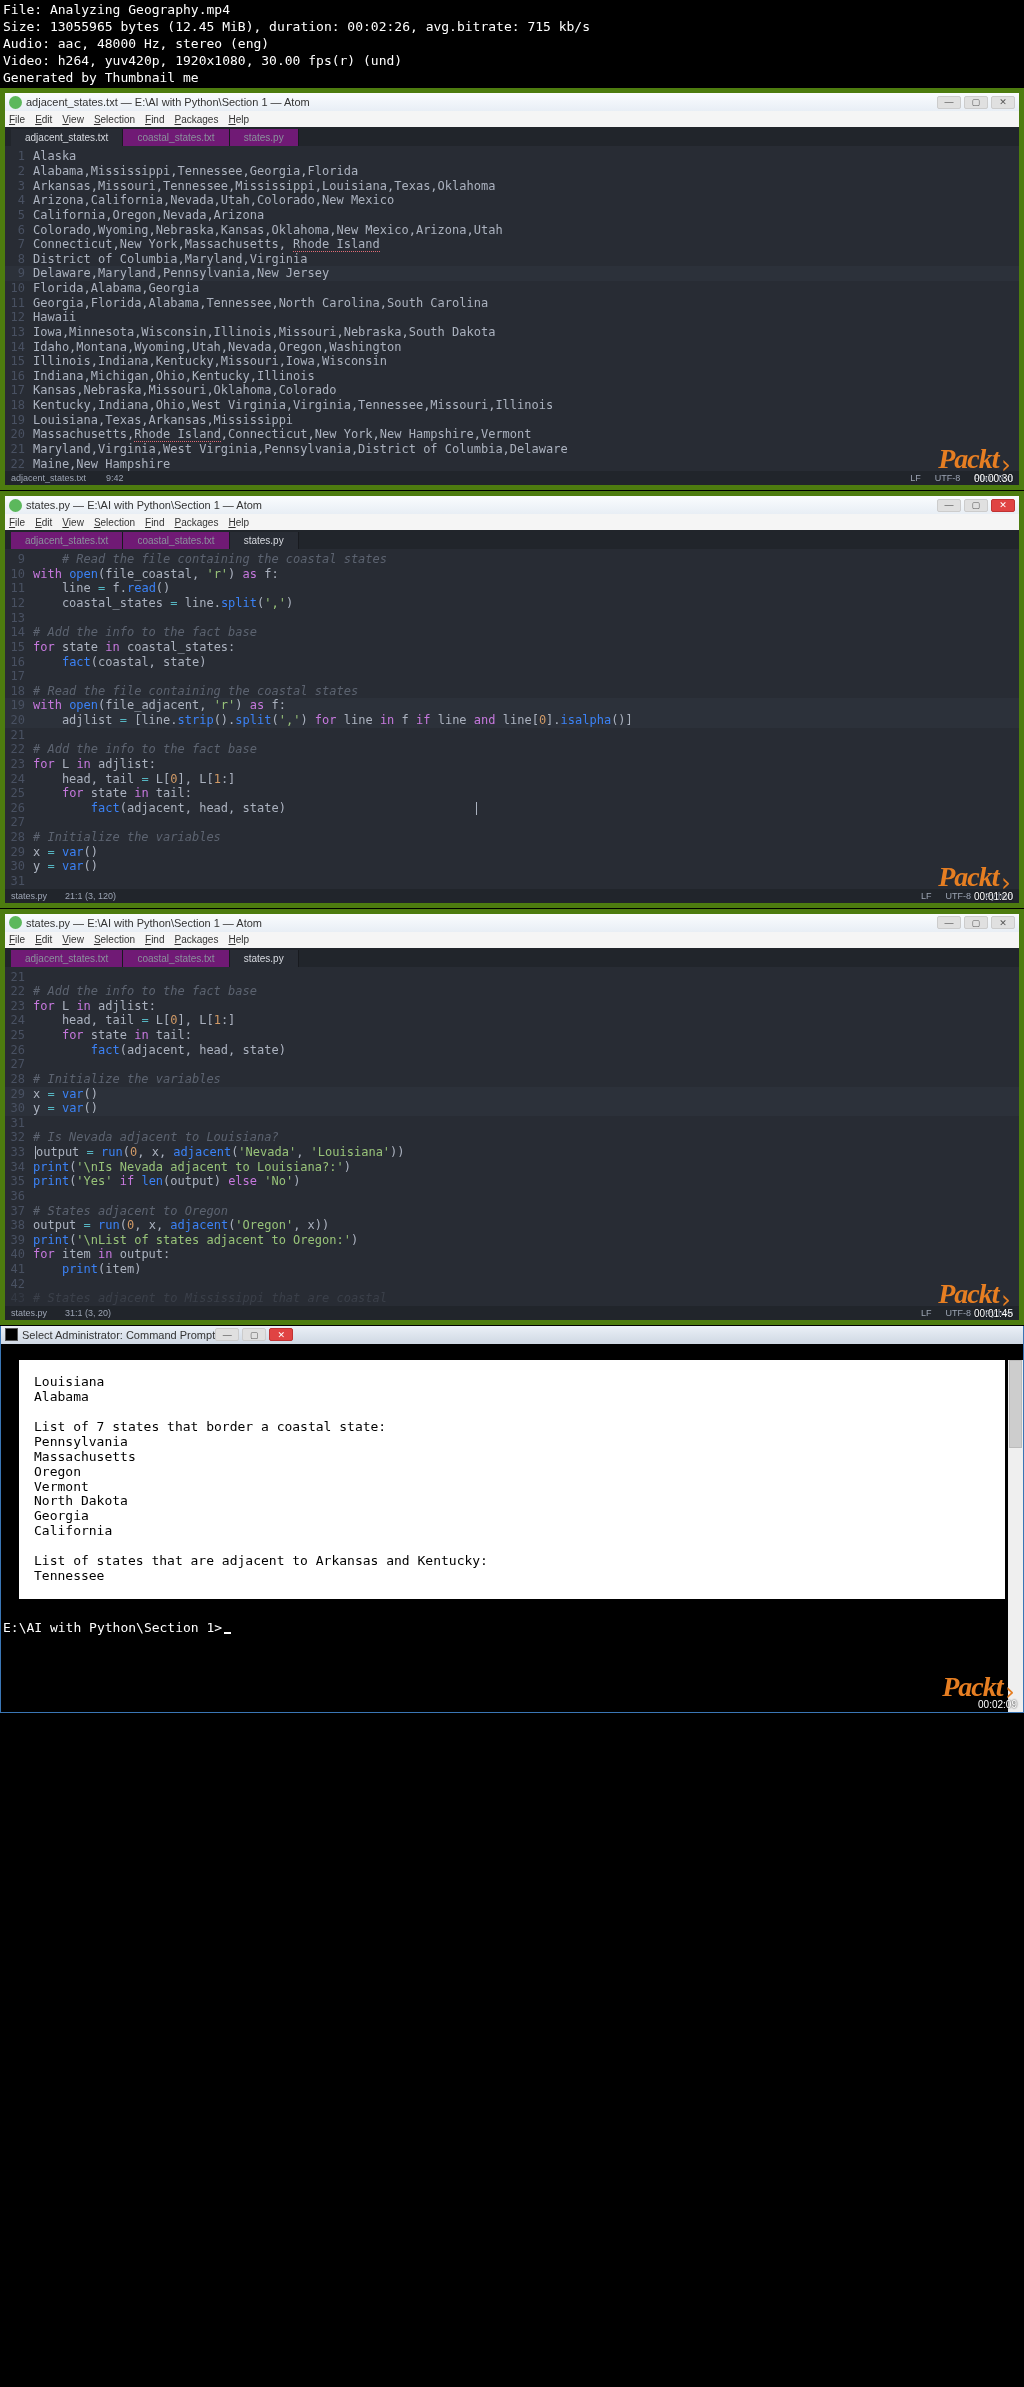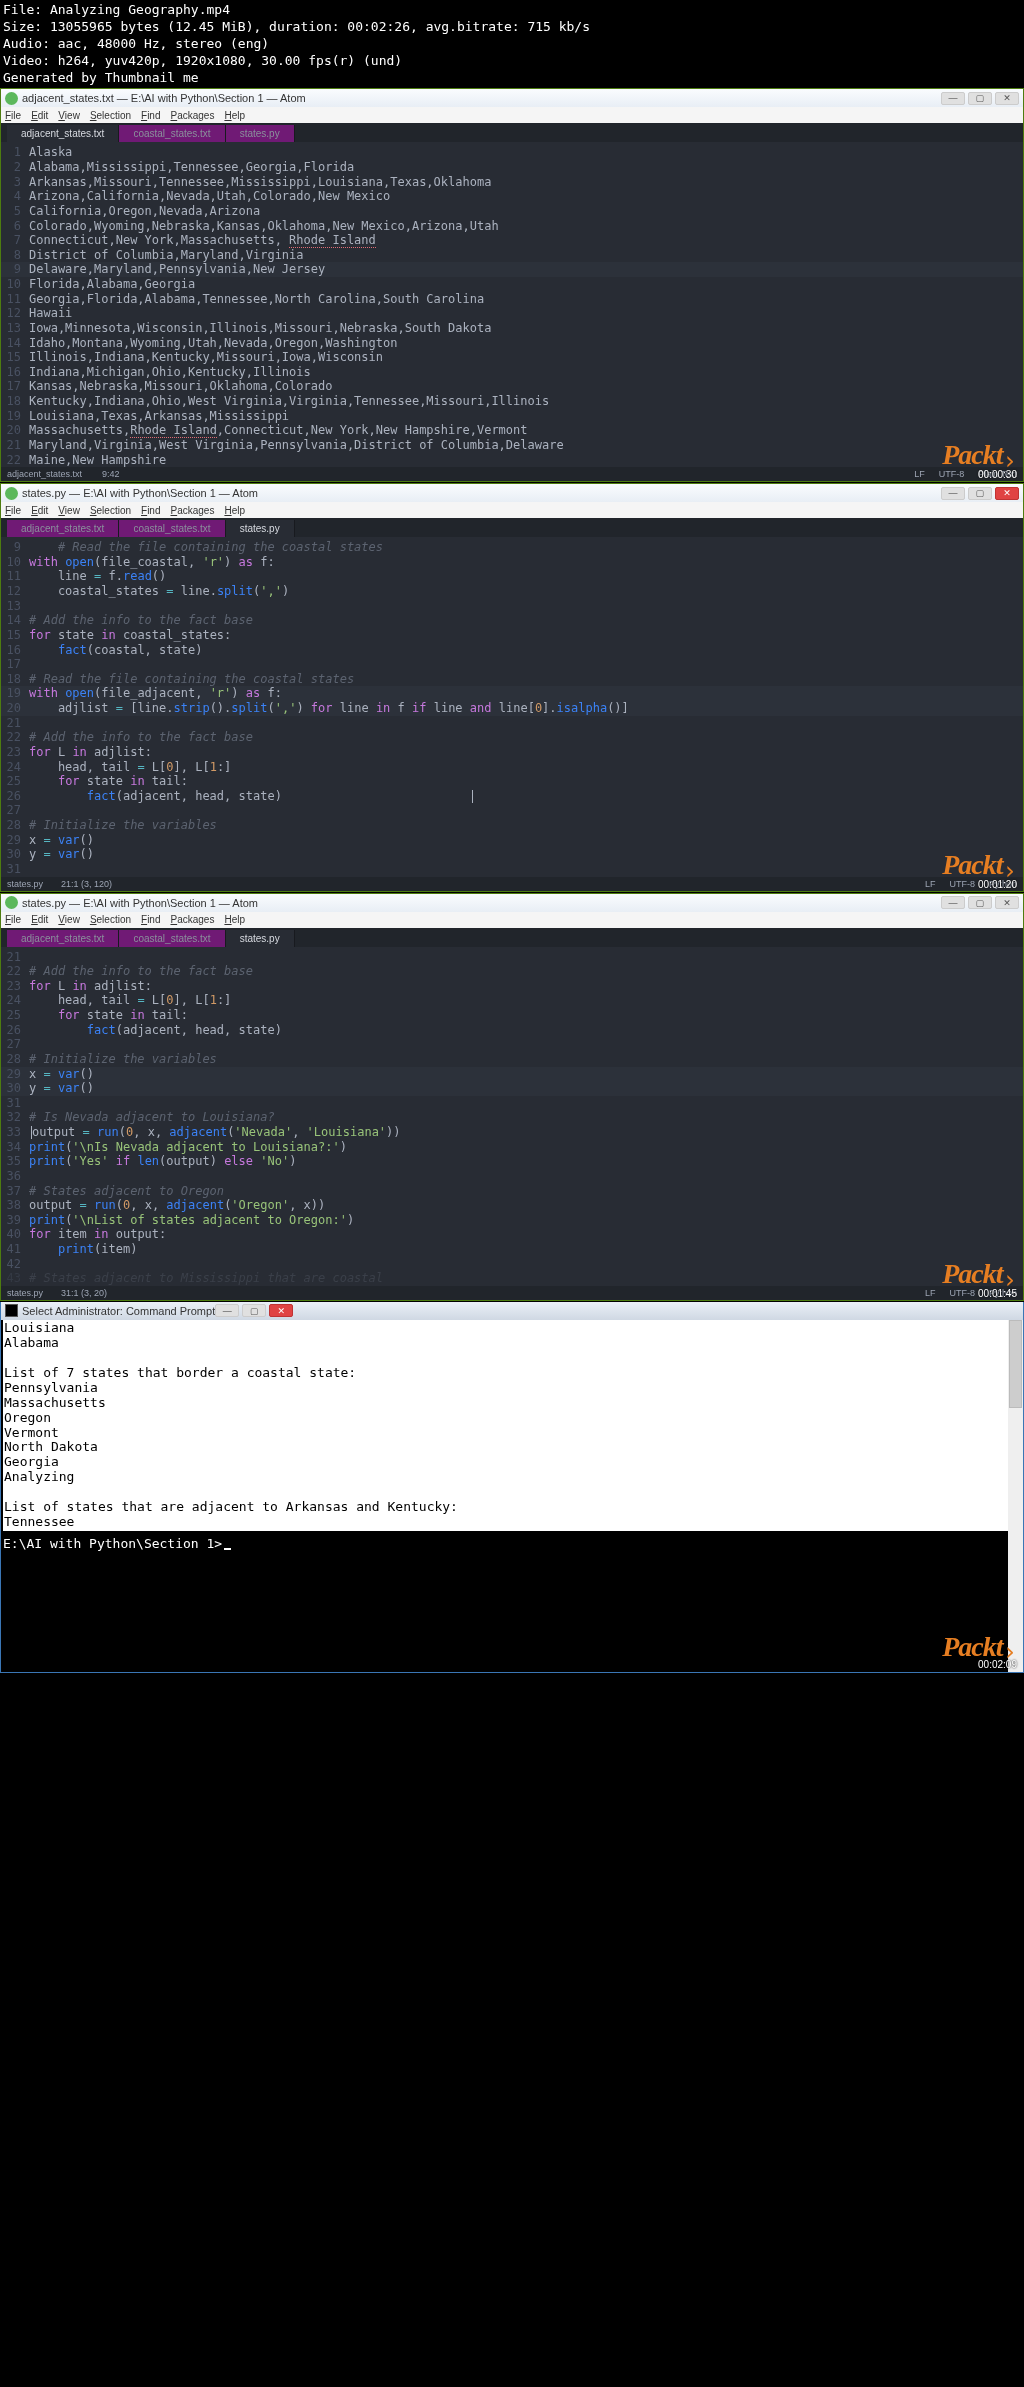--- a/index.html
+++ b/index.html
@@ -1,18 +1,18 @@
 <!DOCTYPE html>
 <html><head>
 <meta charset="utf-8">
 <style>
 *{margin:0;padding:0;box-sizing:border-box}
 body{background:#000;font-family:Consolas,monospace;font-size:10px;width:1024px}
 .meta{background:#000;color:#fff;padding:2px 3px;font-size:13px;line-height:1.3}
-.frame{position:relative;background:#282c34;border:1px solid #4d7c0f;margin-bottom:1px}
+.frame{position:relative;background:#282c34;border:5px solid #4d7c0f;margin-bottom:1px}
 .titlebar{background:linear-gradient(#fafcfe,#e8eef5);height:18px;display:flex;align-items:center;padding:0 4px;font-size:11px;color:#333;font-family:"Segoe UI",Tahoma,sans-serif}
 .titlebar .icon{width:13px;height:13px;margin-right:4px;border-radius:50%;background:#5cb85c}
 .titlebar .fill{flex:1}
 .winbtns{display:flex;gap:3px}
 .winbtn{width:24px;height:13px;background:#e0e0e0;border:1px solid #ccc;border-radius:2px;font-size:9px;display:flex;align-items:center;justify-content:center;color:#555}
 .winbtn.close{background:#e04343;color:#fff;border-color:#c03333}
 .menubar{background:#f5f5f5;height:16px;display:flex;align-items:center;padding:0 4px;font-size:10px;color:#333;font-family:"Segoe UI",Tahoma,sans-serif;gap:10px}
 .menubar span{cursor:default}
 .tabs{background:#21252b;height:19px;display:flex;align-items:flex-end;padding-left:6px}
 .tab{background:#701a75;color:#8a919c;padding:3px 14px;font-size:10px;font-family:"Segoe UI",Tahoma,sans-serif;border-right:1px solid #181a1f;cursor:pointer}
@@ -32,21 +32,21 @@
 .caret{display:inline-block;width:1px;height:13px;background:#abb2bf;vertical-align:middle;margin-left:2px}
 .status{background:#21252b;height:14px;font-size:9px;color:#9da5b4;display:flex;align-items:center;padding:0 6px;font-family:"Segoe UI",Tahoma,sans-serif}
 .status .fill{flex:1}
 .watermark{position:absolute;right:6px;bottom:6px;pointer-events:none}
 .watermark .p{font-family:Georgia,serif;font-style:italic;font-size:28px;color:#e67e22;font-weight:bold;letter-spacing:-1px}
 .watermark .gt{color:#e67e22;font-size:24px;vertical-align:middle}
 .ts{position:absolute;right:6px;bottom:1px;font-size:10px;color:#fff;font-family:Arial,sans-serif;text-shadow:0 0 2px #000}
 .cmdtitle{background:linear-gradient(#ebf0f7,#cfd8e3);height:18px;display:flex;align-items:center;padding:8px 4px;font-size:11px;color:#333;font-family:"Segoe UI",Tahoma,sans-serif}
 .cmdtitle .icon{width:13px;height:13px;margin-right:4px;background:#000;border:1px solid #555}
 .cmdbody{background:#000;color:#fff;padding:0 2px;font-family:Consolas,"Lucida Console",monospace;font-size:13px;line-height:1.15;min-height:352px;position:relative}
-.cmdwhite{background:#fff;color:#000;padding:1px;margin:0}
+.cmdwhite{background:#fff;color:#000;padding:15px;margin:16px}
 .cmdprompt{color:#fff}
 .scrollbar{position:absolute;right:0;top:0;bottom:0;width:15px;background:#efefef}
 .scrollbar .thumb{position:absolute;left:1px;right:1px;top:0;height:25%;background:#cdcdcd;border:1px solid #bbb}
 .cur{display:inline-block;width:7px;height:2px;background:#fff;vertical-align:bottom;margin-bottom:2px;margin-left:2px}
 .cmdframe{position:relative;border:1px solid #3a76b5;border-top:none}
 </style>
 </head>
 <body>
 
 <div class="meta">
@@ -465,21 +465,21 @@
         <div>Louisiana</div>
         <div>Alabama</div>
         <div>&nbsp;</div>
         <div>List of 7 states that border a coastal state:</div>
         <div>Pennsylvania</div>
         <div>Massachusetts</div>
         <div>Oregon</div>
         <div>Vermont</div>
         <div>North Dakota</div>
         <div>Georgia</div>
-        <div>Analyzing</div>
+        <div>California</div>
         <div>&nbsp;</div>
         <div>List of states that are adjacent to Arkansas and Kentucky:</div>
         <div>Tennessee</div>
       </div>
     <div style="height:6px"></div>
     <div class="cmdprompt"><span>E:\AI with Python\Section 1&gt;</span><span class="cur"></span></div>
     <div class="watermark"><span class="p">Packt</span><span class="gt">›</span></div>
     <div class="ts">00:02:09</div>
   </div>
 </div>

